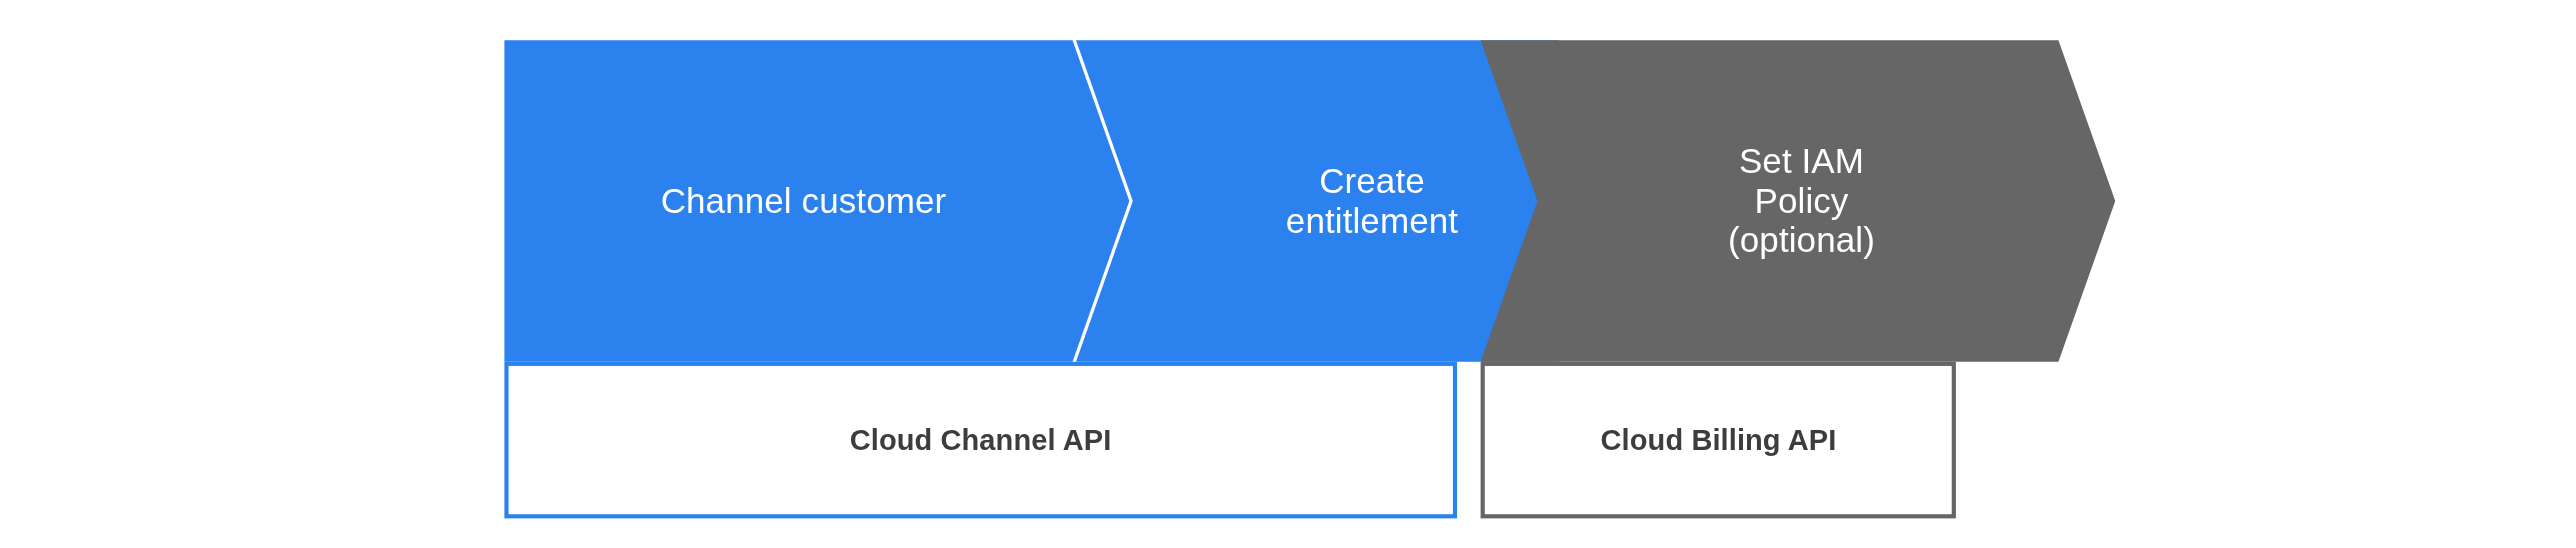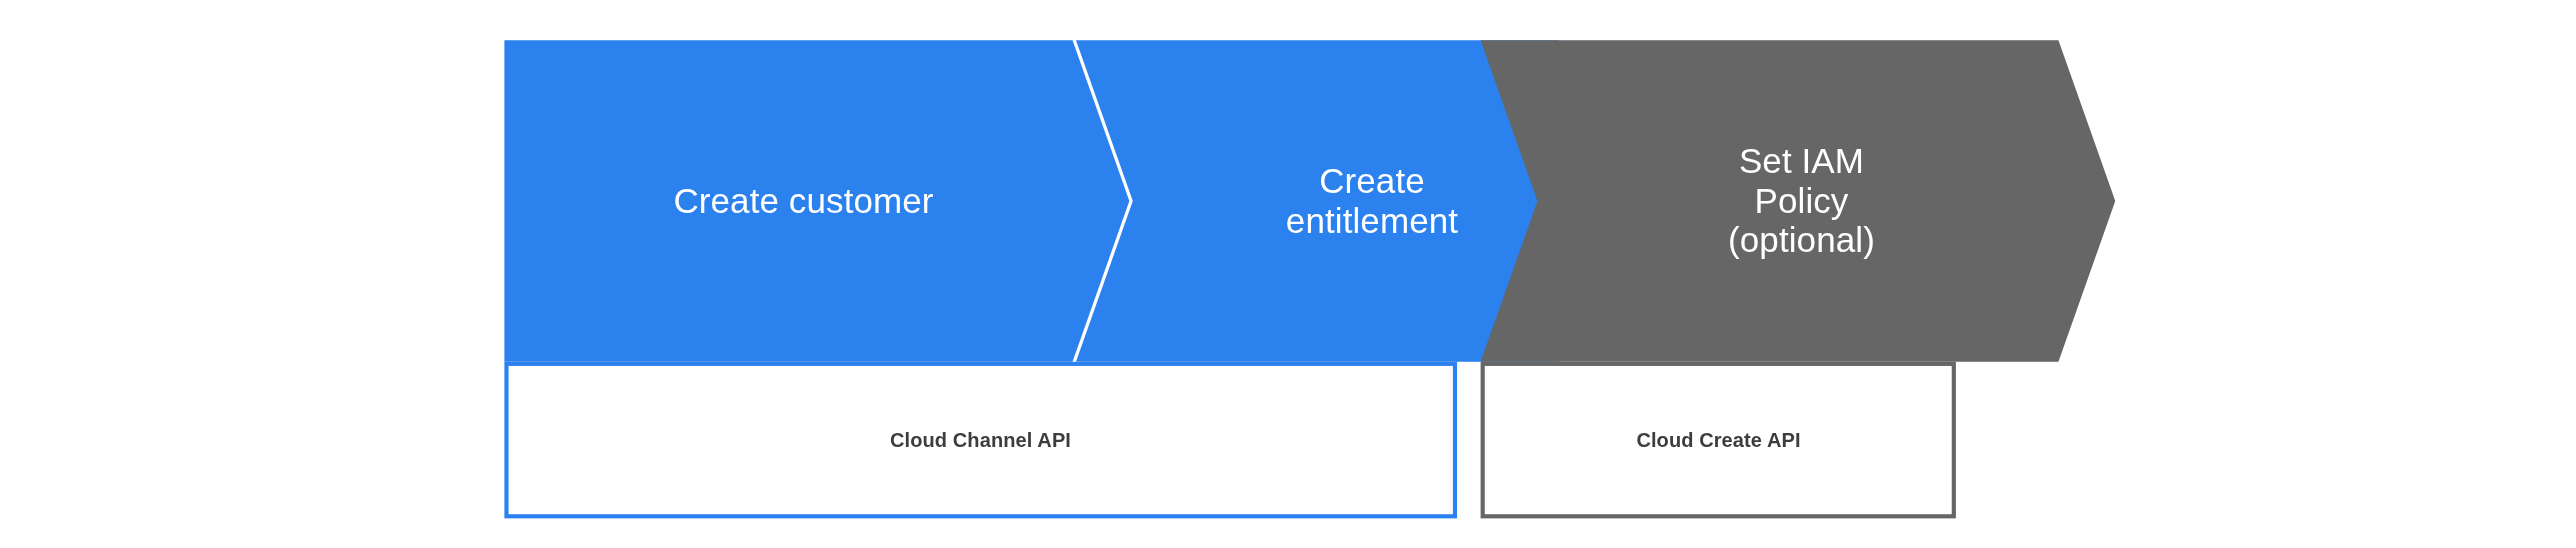--- a/index.html
+++ b/index.html
@@ -43,21 +43,21 @@
     pointer-events: none;
   }
   .api-box-label {
     position: absolute;
     display: flex;
     align-items: center;
     justify-content: center;
     text-align: center;
     color: #3d3d3d;
     font-family: "Liberation Sans", sans-serif;
-    font-size: 20px;
+    font-size: 29px;
     font-weight: 700;
     letter-spacing: 0.1px;
     pointer-events: none;
   }
 </style>
 </head>
 <body>
 
 <div id="diagram-root" style="background: rgb(255, 255, 255);">
 
@@ -67,27 +67,27 @@
 
     <path d="M 1553 58 L 2250 58 L 2332 290 L 2250 522 L 1553 522 L 1635 290 Z" fill="#2b81ee"></path>
 
     <path d="M 2137 58 L 2971 58 L 3053 290 L 2971 522 L 2137 522 L 2219 290 Z" fill="#666666"></path>
 
     <rect x="731" y="525" width="1369" height="220" fill="#ffffff" stroke="#2b81ee" stroke-width="6"></rect>
 
     <rect x="2140" y="525" width="680" height="220" fill="#ffffff" stroke="#666666" stroke-width="6"></rect>
   </svg>
 
-  <div class="chevron-label" style="left: 547px; top: 40px; width: 513px; height: 321px; color: rgb(255, 255, 255);">Create customer</div>
+  <div class="chevron-label" style="left: 547px; top: 40px; width: 513px; height: 321px; color: rgb(255, 255, 255);">Channel customer</div>
 
   <div class="chevron-label" style="left: 1580px; top: 40px; width: 443px; height: 321px; color: rgb(255, 255, 255);">Set IAM
 Policy
 (optional)</div>
 
   <div class="chevron-label" style="left: 1178px; top: 40px; width: 388px; height: 321px; color: rgb(255, 255, 255);">Create
 entitlement</div>
 
   <div class="api-box-label" style="left: 506px; top: 364px; width: 949px; height: 152px; color: rgb(61, 61, 61);">Cloud Channel API</div>
 
-  <div class="api-box-label" style="left: 1483px; top: 364px; width: 471px; height: 152px; color: rgb(61, 61, 61);">Cloud Create API</div>
+  <div class="api-box-label" style="left: 1483px; top: 364px; width: 471px; height: 152px; color: rgb(61, 61, 61);">Cloud Billing API</div>
 
 </div>
 
 
 </body></html>

